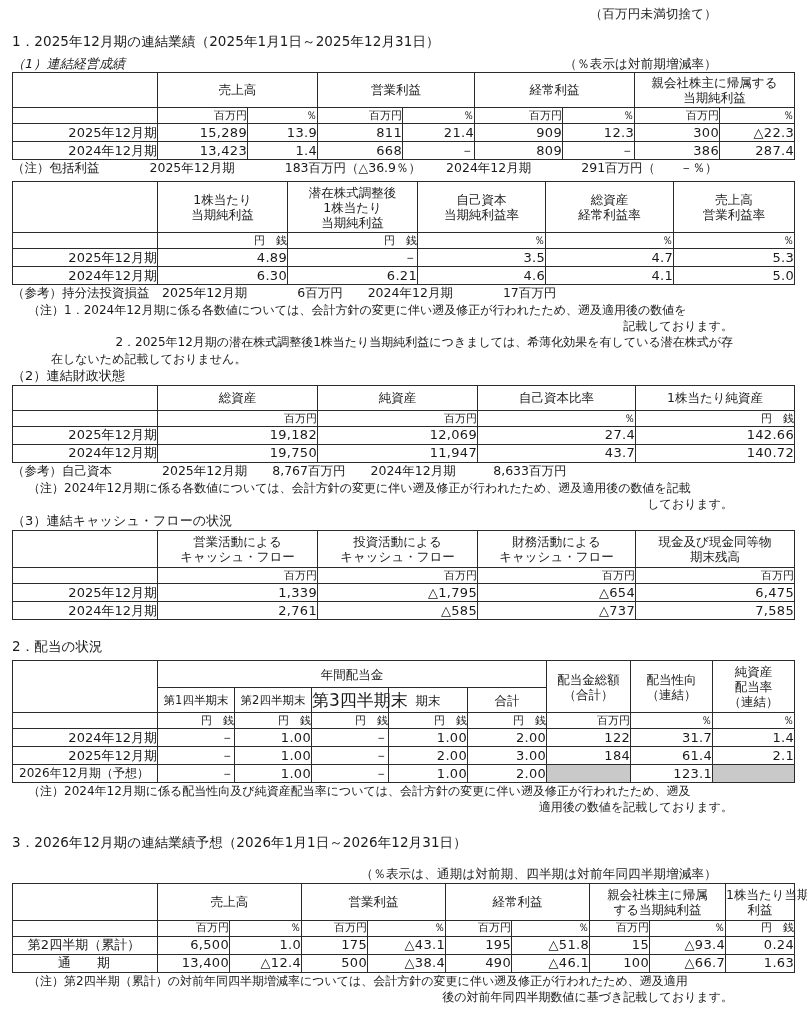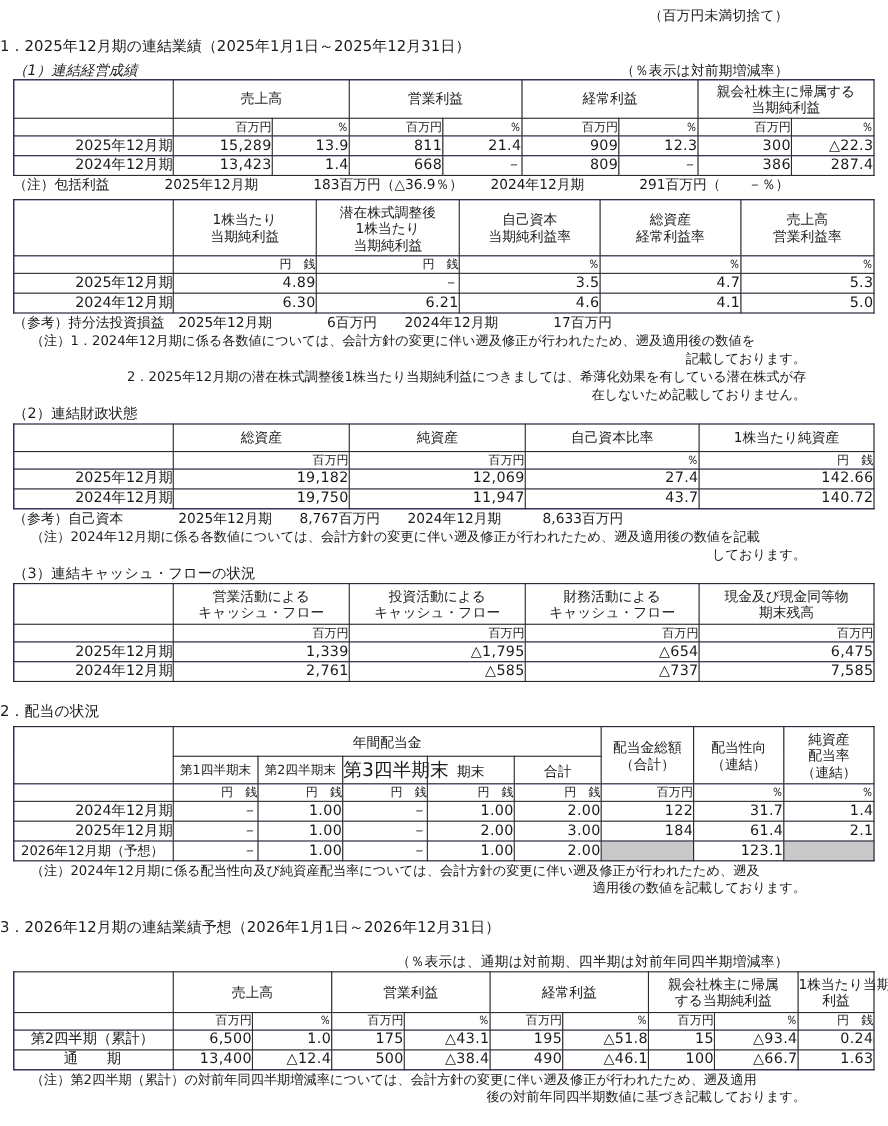--- a/index.html
+++ b/index.html
@@ -25,47 +25,48 @@
 
   
   .rt {
     text-align: right;
     padding-right: 16px;
     font-size: 12.5px;
     letter-spacing: 0.2px;
   }
   .hdg {
     font-size: 13.5px;
+    padding-left: 12px;
     letter-spacing: 0.1px;
     white-space: nowrap;
   }
   .subhdg {
     font-size: 13px;
     padding-left: 12px;
     letter-spacing: 0.1px;
     white-space: nowrap;
   }
   .noteline {
     font-size: 12px;
     padding-left: 28px;
     letter-spacing: 0px;
     white-space: nowrap;
     line-height: 1.35;
   }
   .note-ind { padding-left: 52px; text-align: right; }
-  .note-ind2 { padding-left: 28px; text-align: right; }
+  .note-ind2 { padding-left: 51px; }
 
   
   table.fin {
     border-collapse: collapse;
     table-layout: fixed;
     margin-left: 12px;
     width: 782px;
     font-size: 12.5px;
-    background: #6d28d9;
+    background: #0c4a6e;
   }
   table.fin td, table.fin th {
     border: 1px solid #2b2b2b;
     padding: 0;
     font-weight: normal;
     vertical-align: middle;
     line-height: 1.22;
     background: #fff;
   }
   .ch { 

